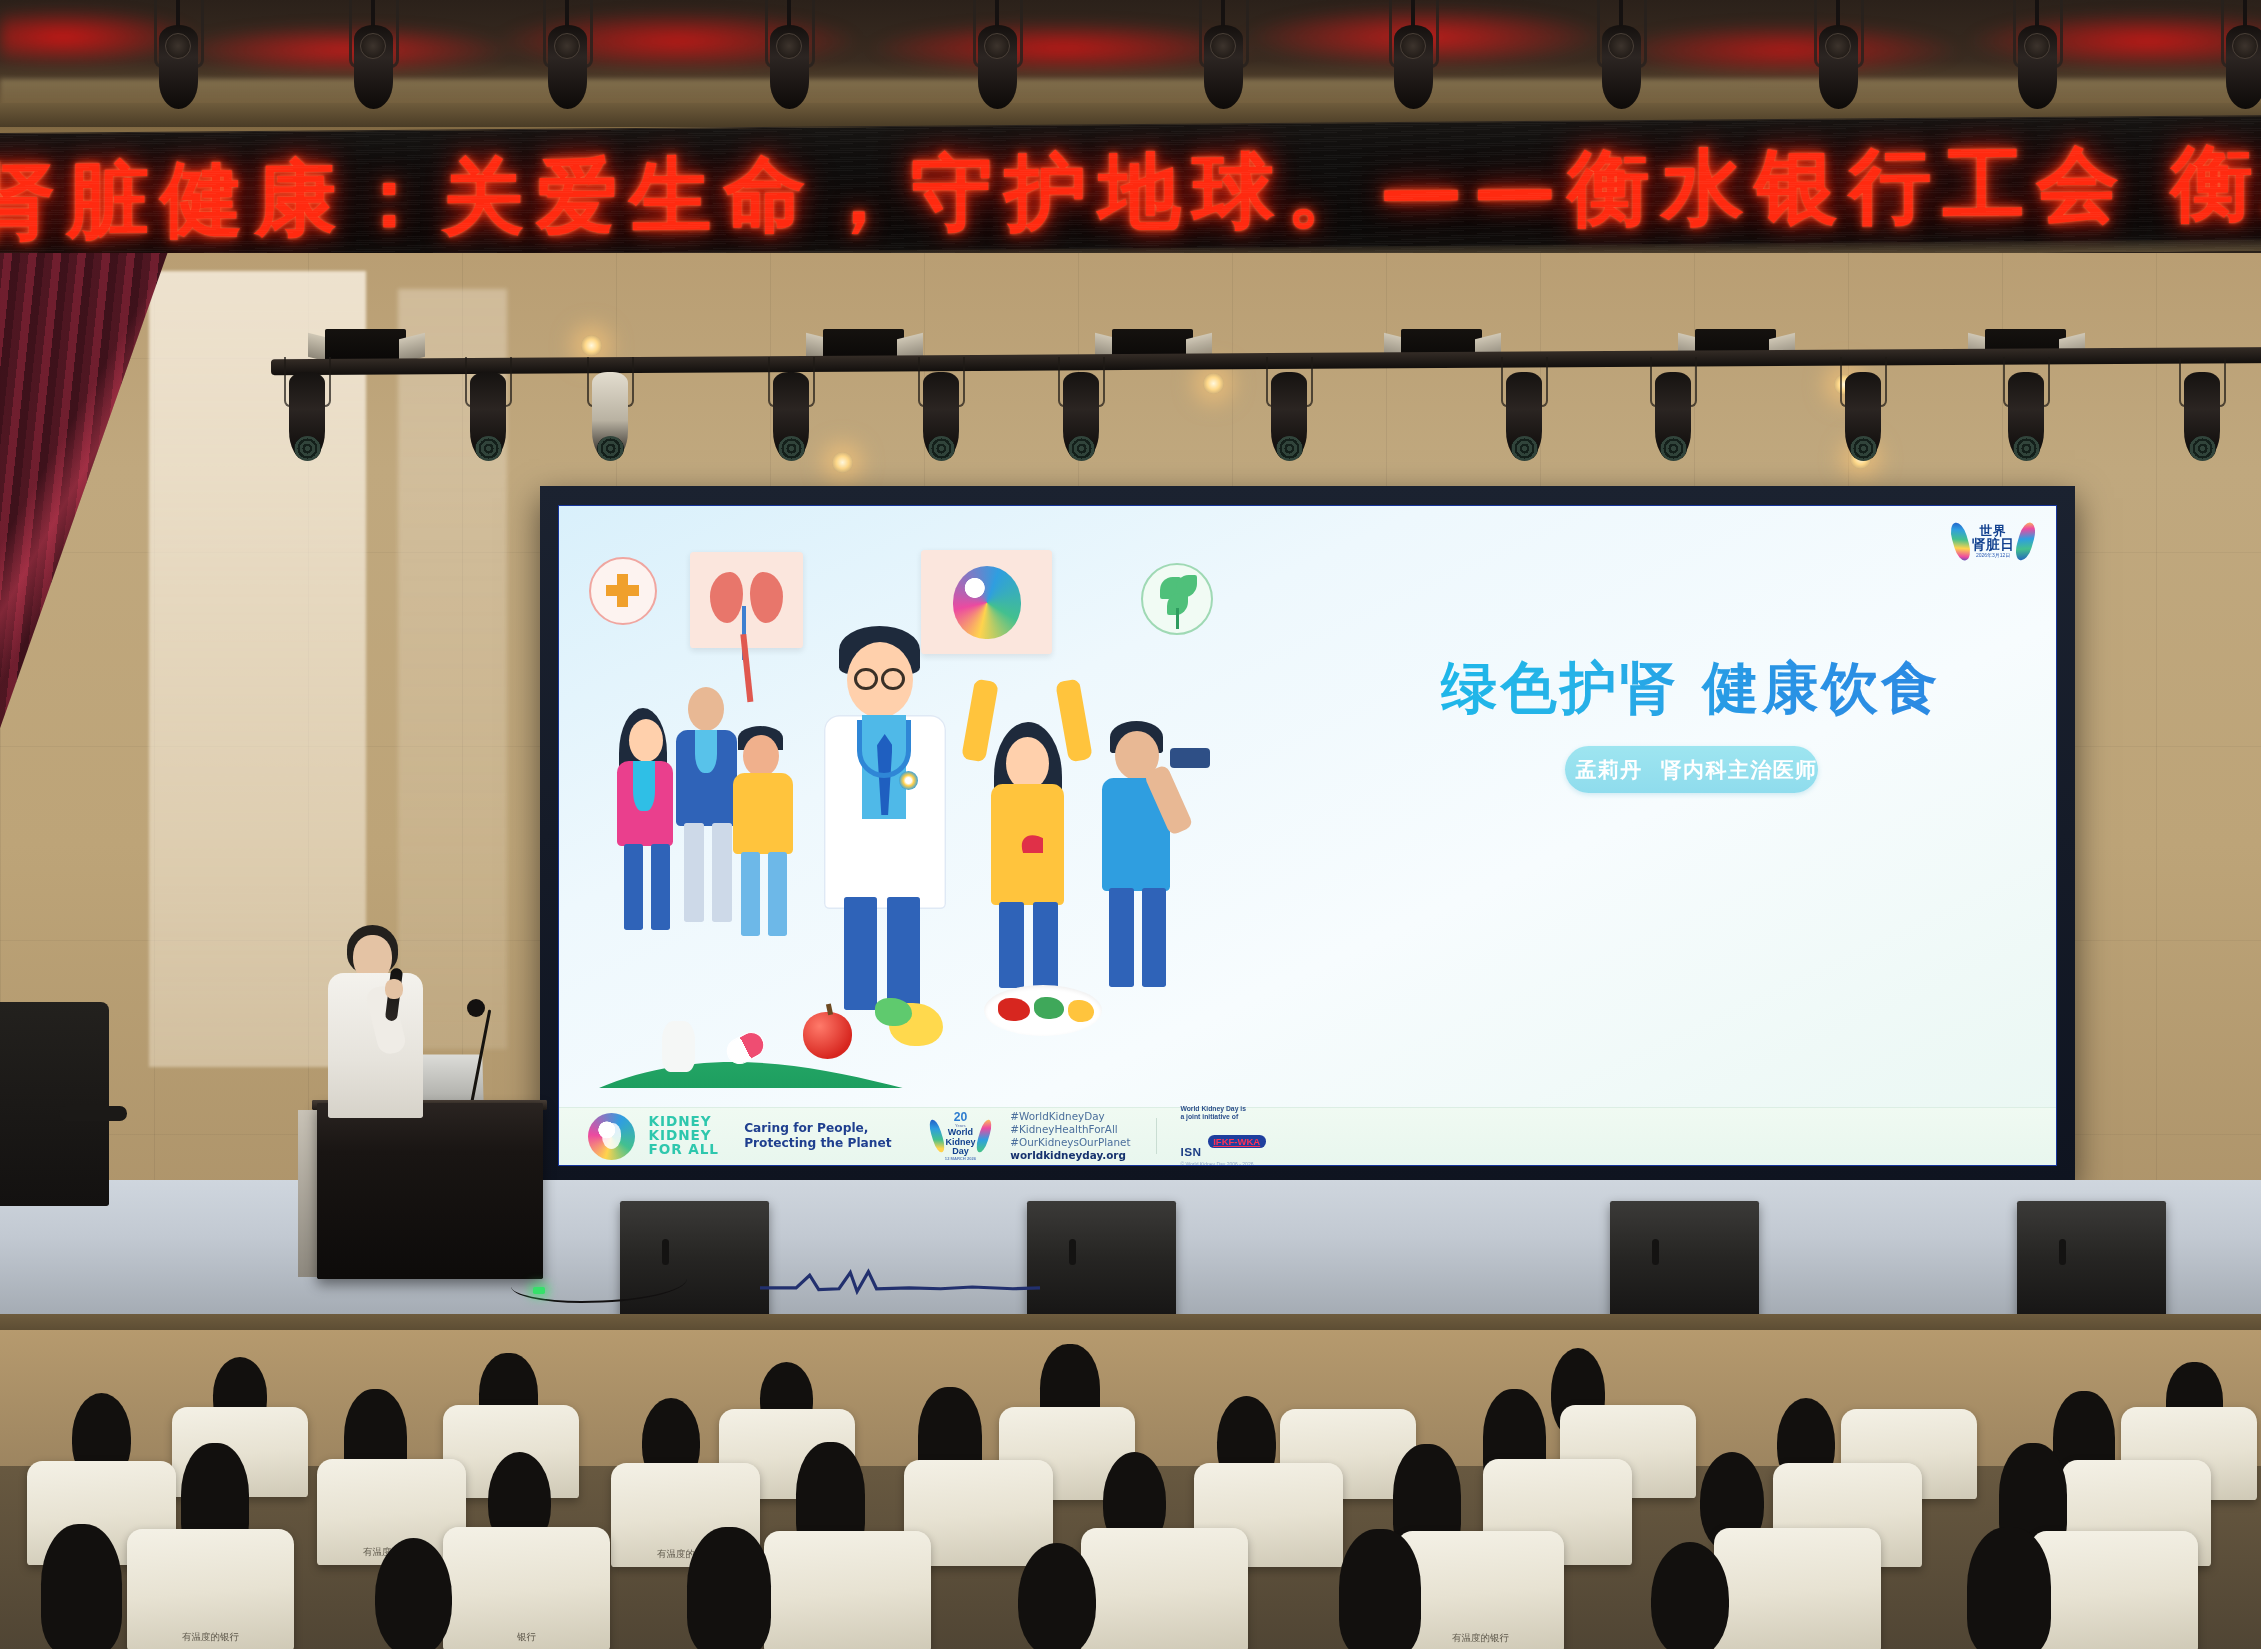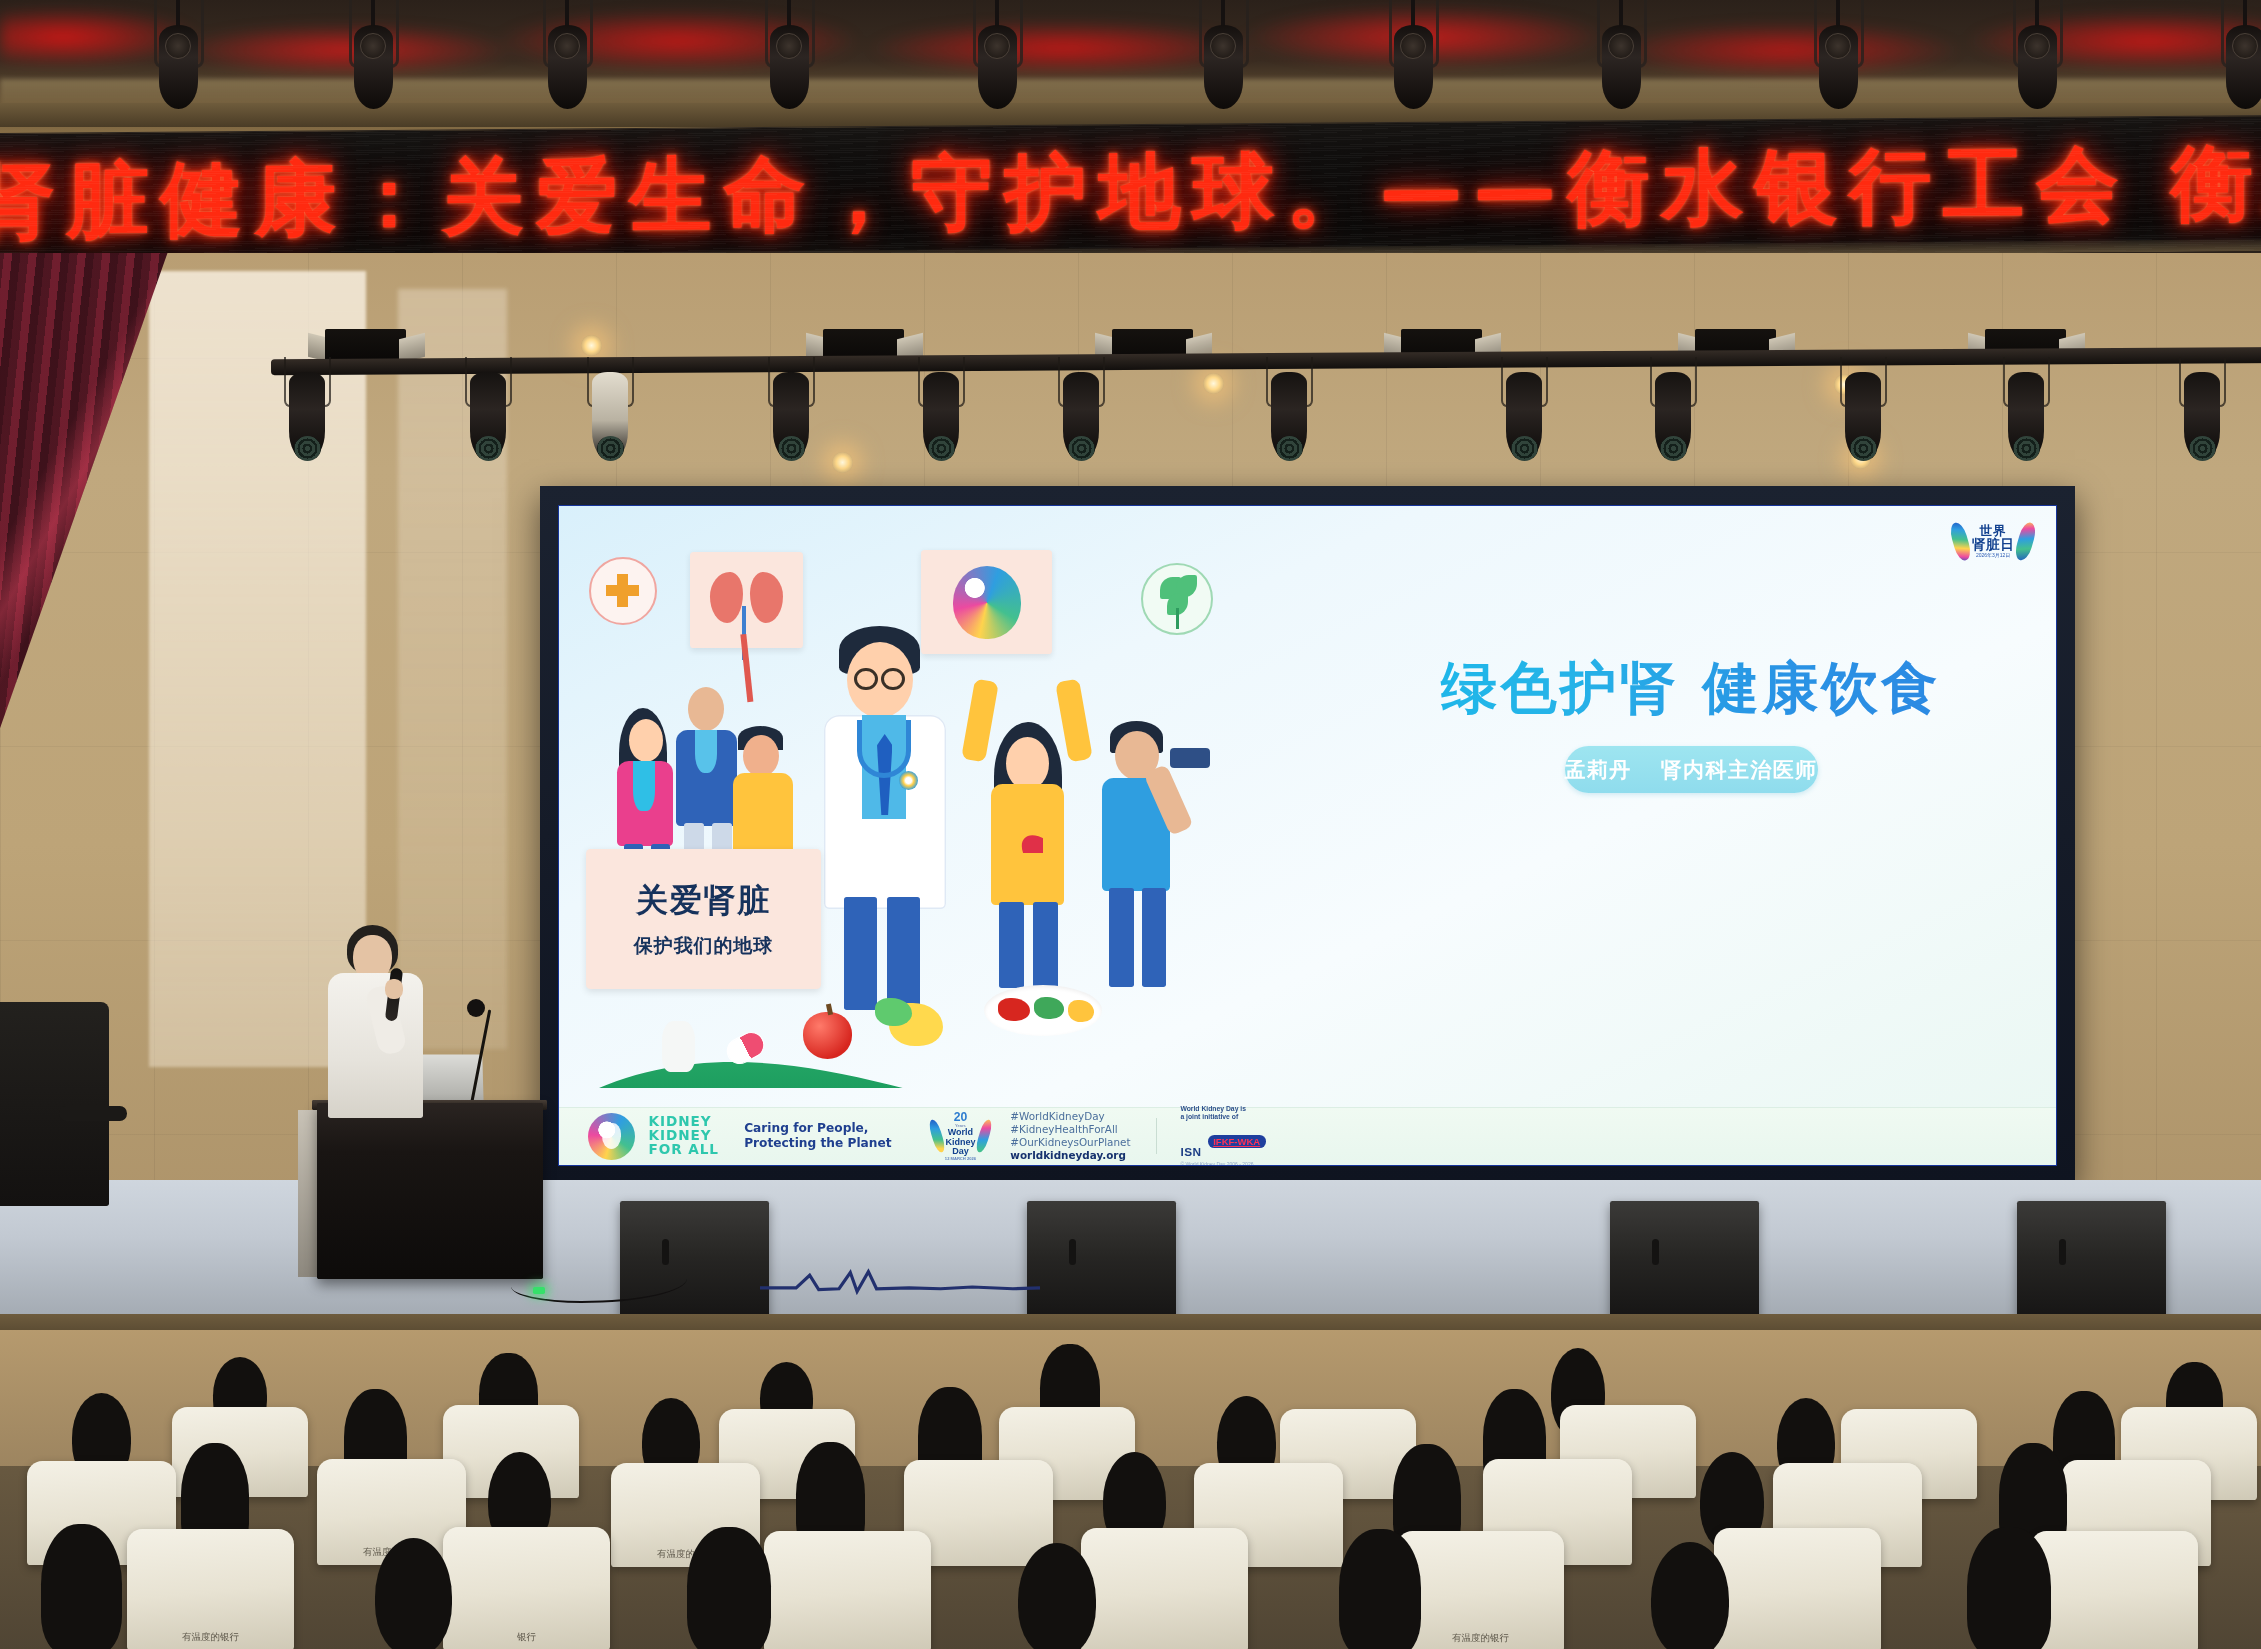--- a/index.html
+++ b/index.html
@@ -358,21 +358,21 @@
     font-size: 25px; font-weight: 700; letter-spacing: 0.9px;
     background: linear-gradient(95deg,#18c6ec 0%, #2a9ae5 60%, #2f7fe0 100%);
     -webkit-background-clip: text; background-clip: text;
     color: transparent;
   }
   .presenter-pill {
     margin: 25px auto 0 auto;
     width: 253px; height: 47px;
     background: linear-gradient(180deg,#9ee5f0,#8fdced);
     border-radius: 23.5px;
-    display: flex; align-items: center; justify-content: space-between; gap: 18px;
+    display: flex; align-items: center; justify-content: flex-end; gap: 18px;
     box-shadow: 0 1.8px 5.4px rgba(60,170,200,.22);
   }
   .presenter-pill span {
     font-family: "DejaVu Sans", sans-serif;
     font-size: 21px; font-weight: 700; color: #ffffff; letter-spacing: 1.4px;
   }
 
   
   .slide-footer {
     position: absolute; left: 0; bottom: 0;
@@ -848,24 +848,20 @@
         <div class="person" style="left:516px; top:176px; width:113px; height:271px;">
           <div class="p-hair" style="left:17px; top:0; width:53px; height:32px; border-radius:50% 50% 8% 8%;"></div>
           <div class="p-head" style="left:22px; top:10px; width:44px; height:49px; background:#e8b894;"></div>
           <div class="p-body" style="left:9px; top:57px; width:68px; height:113px; background:#2f9ee0;"></div>
           <div class="p-arm" style="left:63px; top:45px; width:25px; height:68px; background:#e8b894; transform:rotate(-24deg);"></div>
           <div class="nb" style="left:77px; top:27px; width:40px; height:20px; background:#2e4f86; border-radius:4.1px;"></div>
           <div class="p-leg" style="left:16.3px; top:167px; width:24.4px; height:99px;"></div>
           <div class="p-leg" style="left:49px; top:167px; width:24.4px; height:99px;"></div>
         </div>
 
-        <div class="sign-main">
-          <div class="t1">关爱肾脏</div>
-          <div class="t2">保护我们的地球</div>
-        </div>
 
         <div class="green-ribbon"></div>
         <div class="nb" style="left:85px; bottom:7.2px; width:33px; height:51px;
              background:#f5f7f6; border-radius:36% 36% 26% 26%;"></div>
         <div class="pill" style="left:149px; bottom:18px;"></div>
         <div class="apple" style="left:226px; bottom:20px;"></div>
         <div class="veg" style="left:312px; bottom:33px; width:54px; height:43px; background:#ffd94d;"></div>
         <div class="veg" style="left:298px; bottom:53px; width:37px; height:28px; background:#5fca6e;"></div>
         <div class="plate" style="left:407px; bottom:43px;"></div>
         <div class="veg" style="left:421px; bottom:58px; width:32px; height:22.6px; background:#d7261f;"></div>

